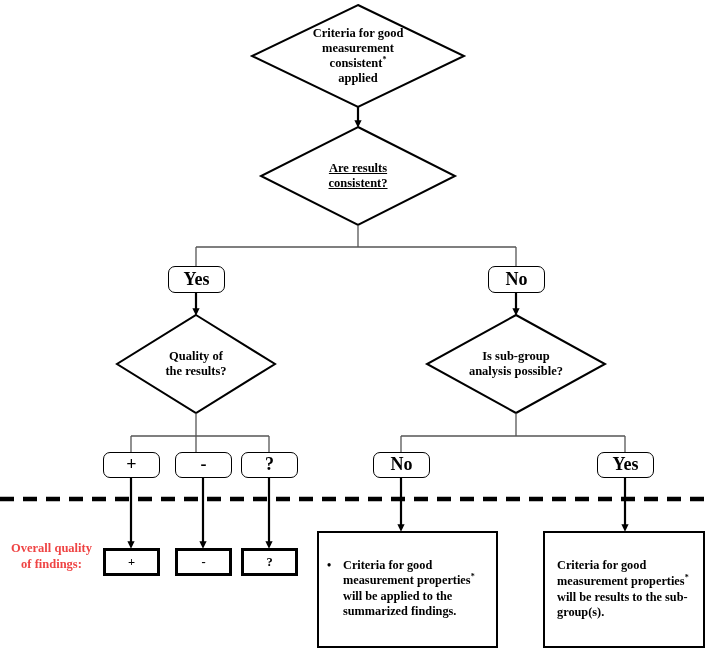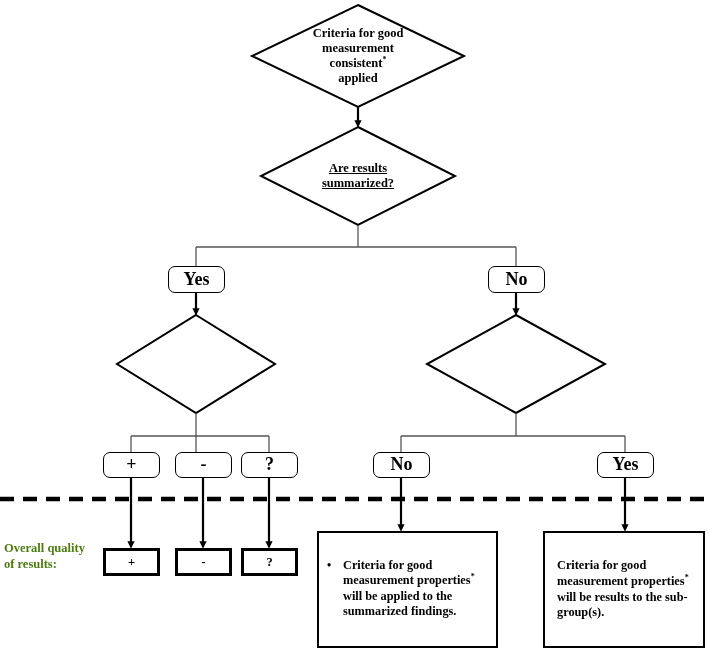--- a/index.html
+++ b/index.html
@@ -88,22 +88,23 @@
     content: "\2022";
     position: absolute;
     left: -16px;
     top: 0;
     font-size: 12px;
   }
   .plain-label {
     position: absolute;
     font-weight: bold;
     font-size: 12.5px;
+    text-align: center;
     line-height: 1.25;
-    color: #4d7c0f;
+    color: #ef4444;
   }
   .sup {
     font-size: 8px;
     vertical-align: super;
     line-height: 0;
   }
   .para { margin: 0; line-height: 1.28; }
 </style>
 </head>
 <body>
@@ -162,54 +163,66 @@
       <span>Criteria for good</span><br>
       <span>measurement</span><br>
       <span>consistent</span><span class="sup">*</span><br>
       <span>applied</span>
     </div>
   </div>
 
   <div class="diamond-label" style="left:288px; top:152px; width:140px; height:48px;text-decoration:underline;">
     <div>
       <span>Are results</span><br>
-      <span>summarized?</span>
+      <span>consistent?</span>
     </div>
   </div>
 
   <div class="node pill" style="left:168px; top:266px; width:57px; height:27px;">
     <span>Yes</span>
   </div>
 
   <div class="node pill" style="left:488px; top:266px; width:57px; height:27px;">
     <span>No</span>
   </div>
 
-
+  <div class="diamond-label" style="left:133px; top:341px; width:126px; height:46px;">
+    <div>
+      <span>Quality of</span><br>
+      <span>the results?</span>
+    </div>
+  </div>
+
+  <div class="diamond-label" style="left:441px; top:341px; width:150px; height:46px;">
+    <div>
+      <span>Is sub-group</span><br>
+      <span>analysis possible?</span>
+    </div>
+  </div>
 
   <div class="node pill" style="left:103px; top:452px; width:57px; height:26px;">
     <span>+</span>
   </div>
   <div class="node pill" style="left:175px; top:452px; width:57px; height:26px;">
     <span>-</span>
   </div>
   <div class="node pill" style="left:241px; top:452px; width:57px; height:26px;">
     <span>?</span>
   </div>
 
   <div class="node pill" style="left:373px; top:452px; width:57px; height:26px;">
     <span>No</span>
   </div>
   <div class="node pill" style="left:597px; top:452px; width:57px; height:26px;">
     <span>Yes</span>
   </div>
 
   <div class="plain-label" style="left:4px; top:541px; width:95px;">
     <span>Overall quality</span><br>
-    <span>of results:</span>
+    <span>of findings:</span>
   </div>
 
   <div class="node hardbox" style="left:103px; top:548px; width:57px; height:28px;">
     <span>+</span>
   </div>
   <div class="node hardbox" style="left:175px; top:548px; width:57px; height:28px;">
     <span>-</span>
   </div>
   <div class="node hardbox" style="left:241px; top:548px; width:57px; height:28px;">
     <span>?</span>

